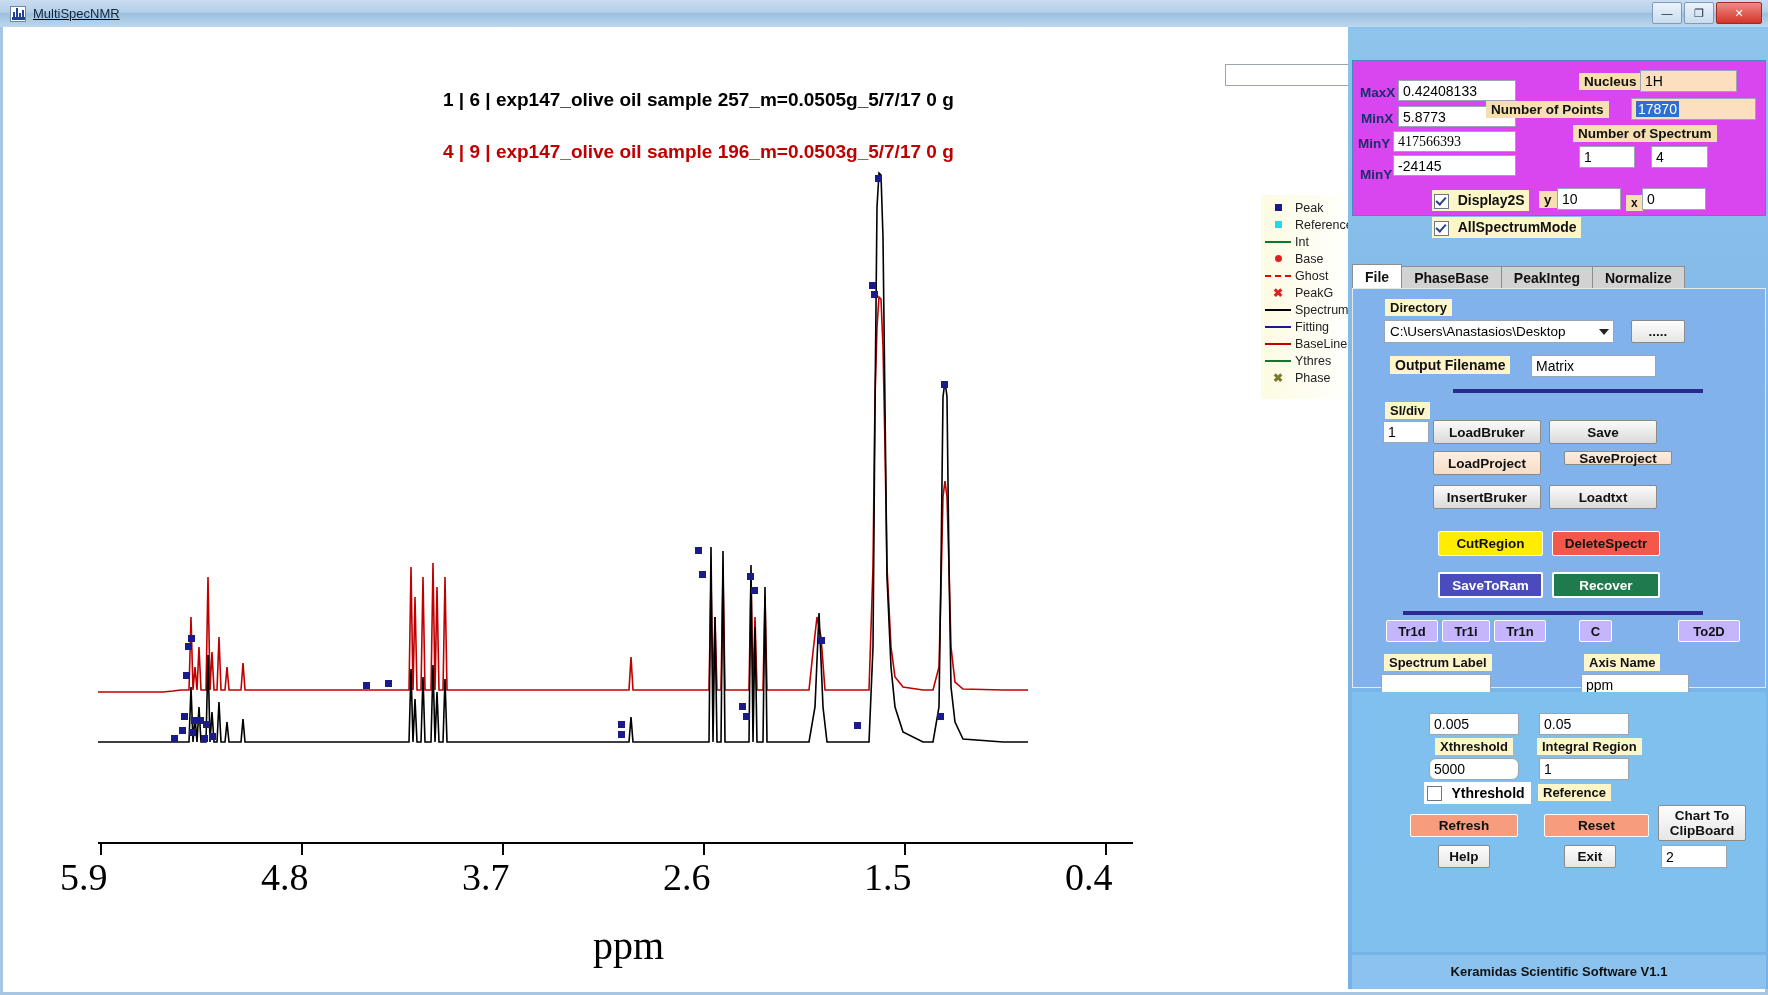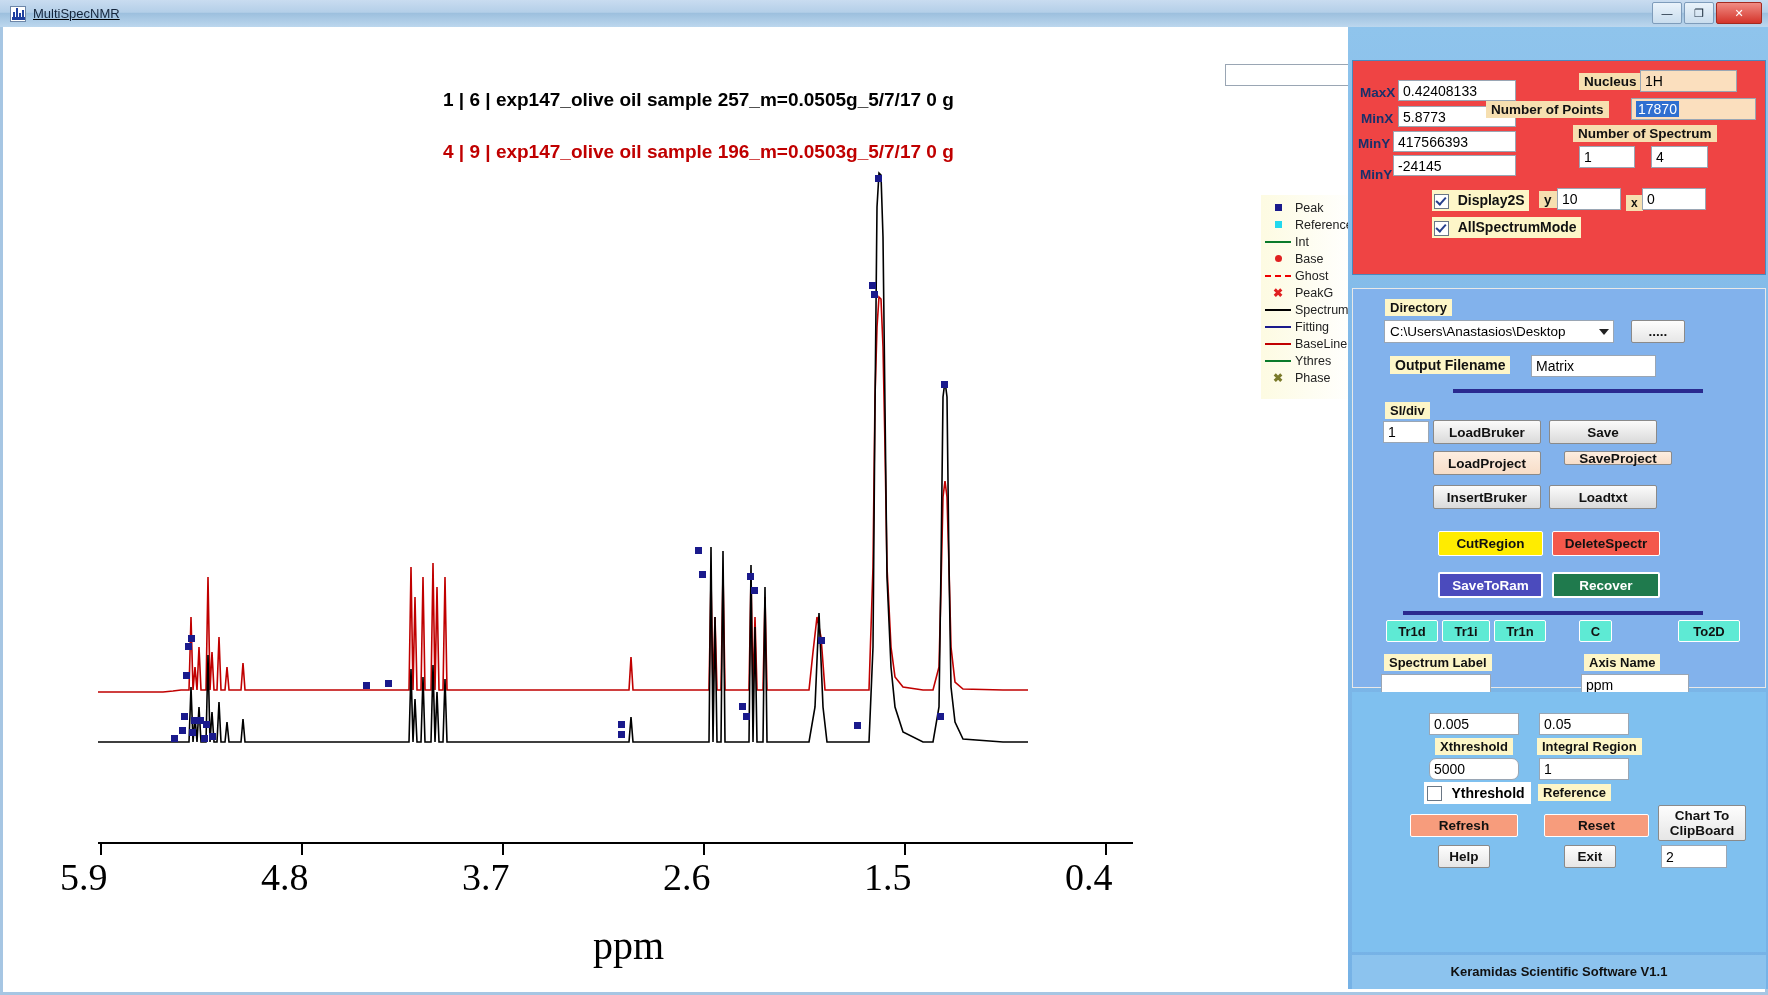--- a/index.html
+++ b/index.html
@@ -59,22 +59,22 @@
   .axisname{position:absolute;top:895px;left:590px;font-size:40px;font-family:"Liberation Serif",serif;}
 
   
   .rightpanel{position:absolute;left:1345px;top:0;width:420px;height:962px;
      background:linear-gradient(to bottom,#8fc4ec 0%,#7fb8e8 40%,#76b2e6 100%);}
   .peakmode{
     position:absolute;left:1222px;top:37px;width:128px;height:22px;background:#fff;
     border:1px solid #9aa6b4;font-size:14px;color:#555;padding:2px 0 0 6px;box-sizing:border-box;
   }
   .blue-box{
-    position:absolute;left:1349px;top:33px;width:414px;height:215px;
-    background:#ef4444;border:1px solid #4a87bb;box-sizing:border-box;
+    position:absolute;left:1349px;top:33px;width:414px;height:156px;
+    background:#d946ef;border:1px solid #4a87bb;box-sizing:border-box;
   }
   .lbl{font-weight:bold;font-size:13.5px;color:#111;}
   .lbl.dk{color:#18306b;}
   .goldlbl{background:#f6dfb0;padding:1px 5px;font-weight:bold;font-size:13.5px;color:#111;display:inline-block;}
   .ylw{background:#fdf6c8;padding:1px 5px;font-weight:bold;font-size:13px;color:#111;display:inline-block;}
   .tf{background:#fff;border:1px solid #9aa6b4;font-size:14px;padding:1px 4px;box-sizing:border-box;color:#000;}
   .tf.peach{background:#fbdfbe;}
   .abs{position:absolute;}
 
   .chk{width:13px;height:13px;border:1px solid #6a7785;background:#fff;display:inline-block;position:relative;vertical-align:middle;}
@@ -97,21 +97,21 @@
     background:linear-gradient(to bottom,#fbfbfb,#dadada);
     border:1px solid #8a8a8a;border-radius:2px;
     font-size:13.5px;font-weight:bold;color:#111;
     display:flex;align-items:center;justify-content:center;text-align:center;box-sizing:border-box;
   }
   .btn.peach{background:linear-gradient(to bottom,#fdeee1,#f7ddc8);}
   .btn.yellow{background:#ffec00;border:1px solid #fff;}
   .btn.red{background:#f4584b;border:1px solid #fff;color:#111;}
   .btn.purple{background:#4b4bbd;border:2px solid #fff;color:#fff;}
   .btn.green{background:#1f7a4d;border:2px solid #fff;color:#fff;}
-  .btn.gold{background:#5eead4;border:1px solid #fff;color:#111;font-size:13px;}
+  .btn.gold{background:#c4b5fd;border:1px solid #fff;color:#111;font-size:13px;}
   .btn.salmon{background:#f79c7c;border:1px solid #fff;color:#111;}
   .btn.plain{background:linear-gradient(to bottom,#fdfdfd,#e6e6e6);}
 
   .hr-purple{position:absolute;height:4px;background:#2a2a8f;}
 
   .lowerpanel{
     position:absolute;left:1349px;top:665px;width:414px;height:260px;
     background:#7fc0ef;
   }
   .footer{
@@ -342,21 +342,21 @@
     <div class="rightpanel"></div>
 
     <div class="blue-box">
       <div class="abs lbl dk" style="left:7px;top:24px;">MaxX</div>
       <div class="abs lbl dk" style="left:8px;top:50px;">MinX</div>
       <div class="abs lbl dk" style="left:5px;top:75px;">MinY</div>
       <div class="abs lbl dk" style="left:7px;top:106px;text-align:center;">MinY</div>
 
       <input class="abs tf" style="left: 45px; top: 19px; width: 118px; height: 21px;" value="0.42408133">
       <input class="abs tf" style="left: 45px; top: 45px; width: 118px; height: 21px;" value="5.8773">
-      <input class="abs tf" style="left: 40px; top: 70px; width: 123px; height: 21px;" value="417566393">
+      <input class="abs tf" style="left: 40px; top: 70px; width: 123px; height: 21px; font-family: Liberation Serif, serif;" value="417566393">
       <input class="abs tf" style="left: 40px; top: 94px; width: 123px; height: 21px;" value="-24145">
 
       <div class="abs goldlbl" style="left:226px;top:12px;">Nucleus</div>
       <input class="abs tf peach" style="left: 287px; top: 9px; width: 97px; height: 22px;" value="1H">
 
       <div class="abs goldlbl" style="left:133px;top:40px;">Number of Points</div>
       <div class="abs tf peach" style="left:278px;top:37px;width:125px;height:22px;display:flex;align-items:center;">
           <span style="background:#2f6fd0;color:#fff;padding:0 2px;">17870</span>
         </div>
 
@@ -372,20 +372,26 @@
       <input class="abs tf" style="left: 204px; top: 127px; width: 64px; height: 22px;" value="10">
       <div class="abs goldlbl" style="left:273px;top:134px;font-size:12px;">x</div>
       <input class="abs tf" style="left: 289px; top: 127px; width: 64px; height: 22px;" value="0">
 
       <div class="abs ylw" style="left:79px;top:156px;padding:2px 4px 2px 2px;">
         <span class="chk on"></span>
         <span style="margin-left:5px;font-size:14px;">AllSpectrumMode</span>
       </div>
     </div>
 
+    <div class="tabs">
+      <div class="tab active">File</div>
+      <div class="tab">PhaseBase</div>
+      <div class="tab">PeakInteg</div>
+      <div class="tab">Normalize</div>
+    </div>
 
     <div class="tabpanel">
       <div class="abs ylw" style="left:32px;top:10px;">Directory</div>
       <div class="dd" style="left:31px;top:31px;width:230px;height:23px;">
         <span style="overflow:hidden;white-space:nowrap;width:206px;display:block;">C:\Users\Anastasios\Desktop</span>
         <span class="arrow"></span>
       </div>
       <div class="btn plain abs" style="left:278px;top:31px;width:54px;height:23px;">.....</div>
 
       <div class="abs ylw" style="left:37px;top:67px;font-size:14px;">Output Filename</div>

